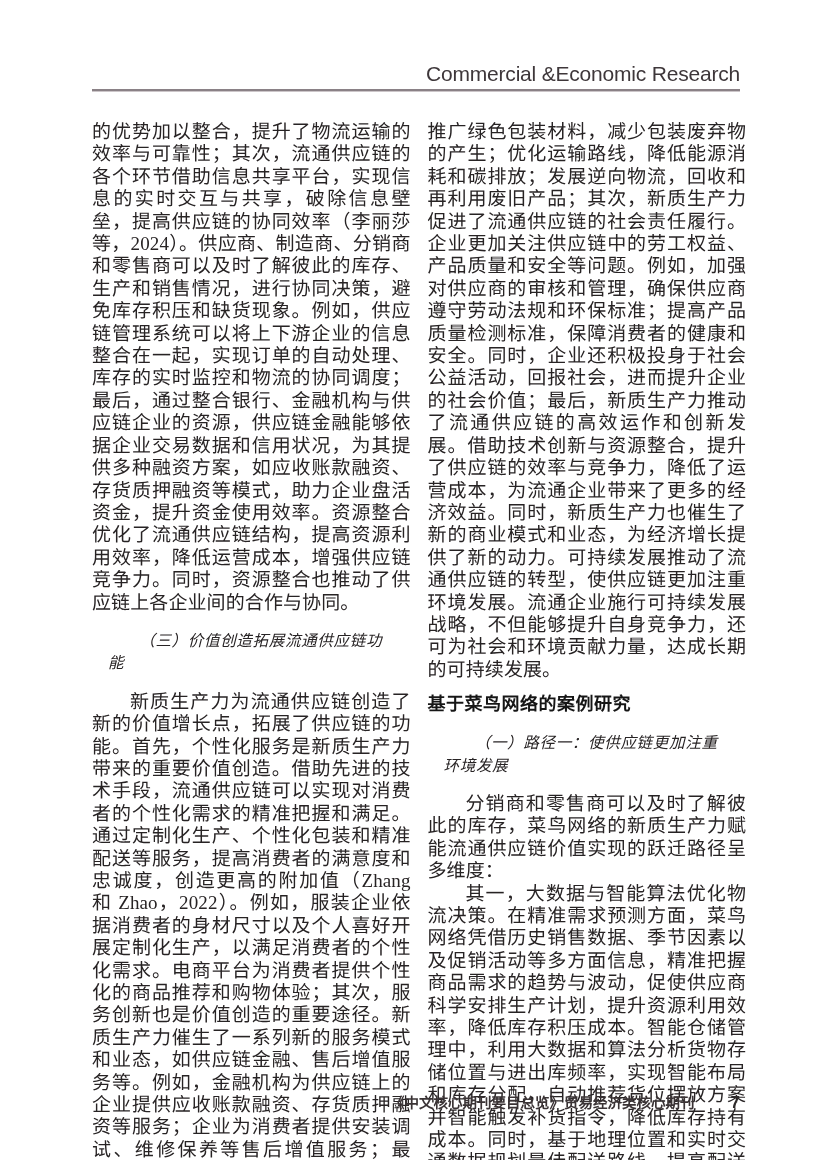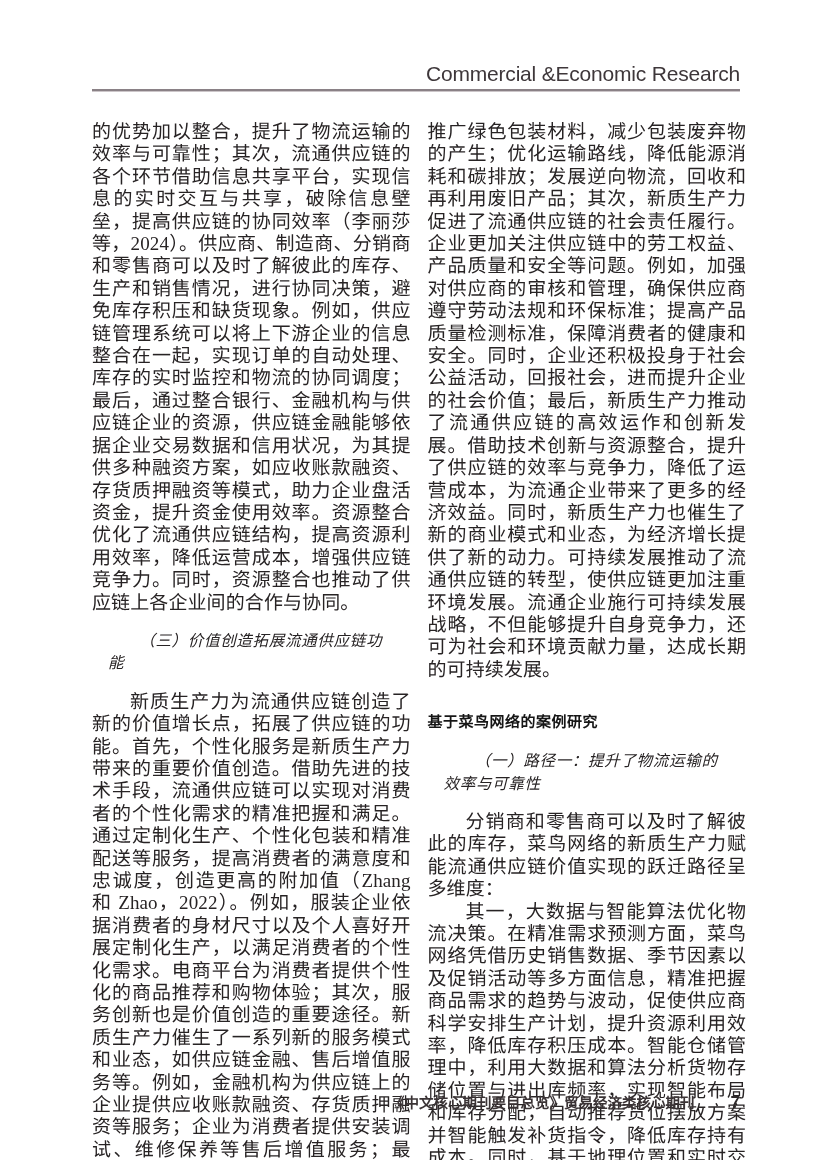--- a/index.html
+++ b/index.html
@@ -51,23 +51,23 @@
   p.cont { text-indent: 0; }
   p.subhead {
     margin: 16px;
     font-size: 15.6px;
     line-height: 22.4px;
     text-indent: 2em;
     font-style: italic;
     letter-spacing: 0.6px;
   }
   h2.section-heading {
-    margin: 29px 0 7px 0;
+    margin: 11px 0 7px 0;
     font-family: "Liberation Sans", sans-serif;
-    font-size: 15px;
+    font-size: 18px;
     font-weight: 700;
     line-height: 24px;
     color: #161616;
     letter-spacing: 0.5px;
   }
   .footer {
     position: absolute;
     top: 1091px;
     right: 87px;
     display: flex;
@@ -99,21 +99,21 @@
     <div class="col">
       <p class="body cont">的优势加以整合，提升了物流运输的效率与可靠性；其次，流通供应链的各个环节借助信息共享平台，实现信息的实时交互与共享，破除信息壁垒，提高供应链的协同效率（李丽莎等，2024）。供应商、制造商、分销商和零售商可以及时了解彼此的库存、生产和销售情况，进行协同决策，避免库存积压和缺货现象。例如，供应链管理系统可以将上下游企业的信息整合在一起，实现订单的自动处理、库存的实时监控和物流的协同调度；最后，通过整合银行、金融机构与供应链企业的资源，供应链金融能够依据企业交易数据和信用状况，为其提供多种融资方案，如应收账款融资、存货质押融资等模式，助力企业盘活资金，提升资金使用效率。资源整合优化了流通供应链结构，提高资源利用效率，降低运营成本，增强供应链竞争力。同时，资源整合也推动了供应链上各企业间的合作与协同。</p>
       <p class="subhead">（三）价值创造拓展流通供应链功能</p>
       <p class="body">新质生产力为流通供应链创造了新的价值增长点，拓展了供应链的功能。首先，个性化服务是新质生产力带来的重要价值创造。借助先进的技术手段，流通供应链可以实现对消费者的个性化需求的精准把握和满足。通过定制化生产、个性化包装和精准配送等服务，提高消费者的满意度和忠诚度，创造更高的附加值（Zhang 和 Zhao，2022）。例如，服装企业依据消费者的身材尺寸以及个人喜好开展定制化生产，以满足消费者的个性化需求。电商平台为消费者提供个性化的商品推荐和购物体验；其次，服务创新也是价值创造的重要途径。新质生产力催生了一系列新的服务模式和业态，如供应链金融、售后增值服务等。例如，金融机构为供应链上的企业提供应收账款融资、存货质押融资等服务；企业为消费者提供安装调试、维修保养等售后增值服务；最后，新质生产力还推动了流通供应链的绿色发展，创造了环境价值。例如，优化运输路线，减少物流活动对环境的影响。新能源运输工具，如电动货车、氢燃料电池车等可以降低碳排放；优化运输路线可以减少能源消耗和交通拥堵；绿色包装可以减少包装废弃物的产生。例如，物流企业使用电动货车进行城市配送，降低碳排放；电商企业推广可降解包装材料，减少环境污染。价值创造拓展了流通供应链的功能，使供应链不再仅仅是商品的流通渠道，而是成为了价值创造的平台。通过不断创新和提供个性化、多元化的服务，流通供应链为企业和消费者创造了更多的价值。</p>
 
     </div>
 
     <div class="col">
       <p class="body cont">推广绿色包装材料，减少包装废弃物的产生；优化运输路线，降低能源消耗和碳排放；发展逆向物流，回收和再利用废旧产品；其次，新质生产力促进了流通供应链的社会责任履行。企业更加关注供应链中的劳工权益、产品质量和安全等问题。例如，加强对供应商的审核和管理，确保供应商遵守劳动法规和环保标准；提高产品质量检测标准，保障消费者的健康和安全。同时，企业还积极投身于社会公益活动，回报社会，进而提升企业的社会价值；最后，新质生产力推动了流通供应链的高效运作和创新发展。借助技术创新与资源整合，提升了供应链的效率与竞争力，降低了运营成本，为流通企业带来了更多的经济效益。同时，新质生产力也催生了新的商业模式和业态，为经济增长提供了新的动力。可持续发展推动了流通供应链的转型，使供应链更加注重环境发展。流通企业施行可持续发展战略，不但能够提升自身竞争力，还可为社会和环境贡献力量，达成长期的可持续发展。</p>
       <h2 class="section-heading">基于菜鸟网络的案例研究</h2>
-      <p class="subhead">（一）路径一：提升了物流运输的效率与可靠性</p>
+      <p class="subhead">（一）路径一：使供应链更加注重环境发展</p>
       <p class="body">分销商和零售商可以及时了解彼此的库存，菜鸟网络的新质生产力赋能流通供应链价值实现的跃迁路径呈多维度：</p>
       <p class="body">其一，大数据与智能算法优化物流决策。在精准需求预测方面，菜鸟网络凭借历史销售数据、季节因素以及促销活动等多方面信息，精准把握商品需求的趋势与波动，促使供应商科学安排生产计划，提升资源利用效率，降低库存积压成本。智能仓储管理中，利用大数据和算法分析货物存储位置与进出库频率，实现智能布局和库存分配，自动推荐货位摆放方案并智能触发补货指令，降低库存持有成本。同时，基于地理位置和实时交通数据规划最佳配送路线，提高配送效率和准时送达率，提升客户满意度。</p>
 
     </div>
 
   </div>
 
   <div class="footer">
     <span>《中文核心期刊要目总览》贸易经济类核心期刊</span>
     <span class="page-number">7</span>

